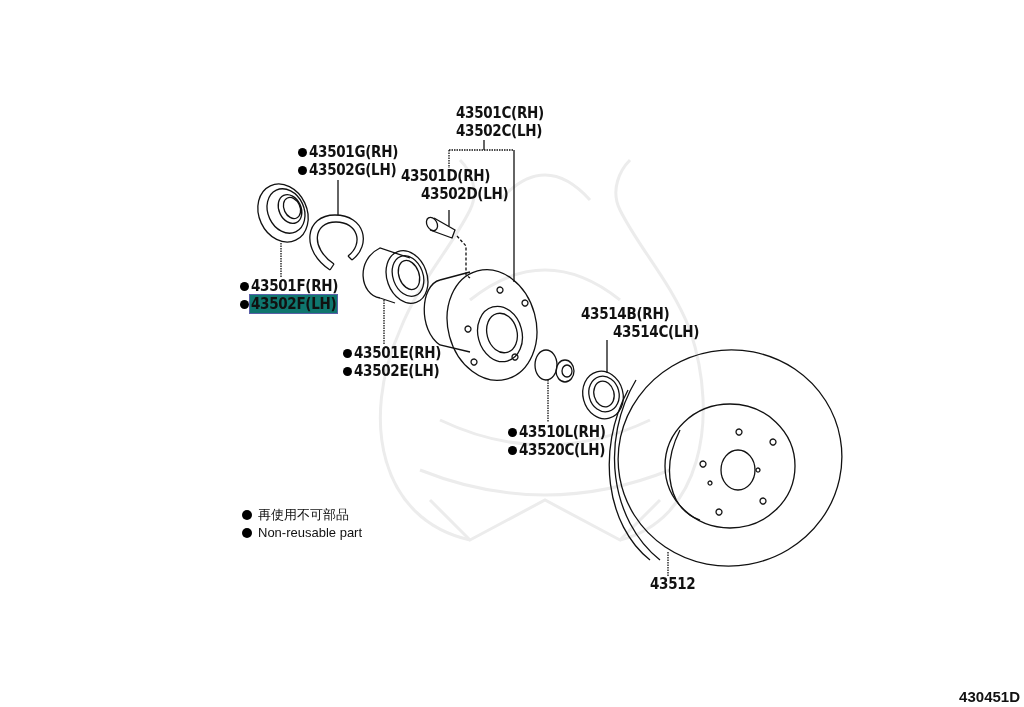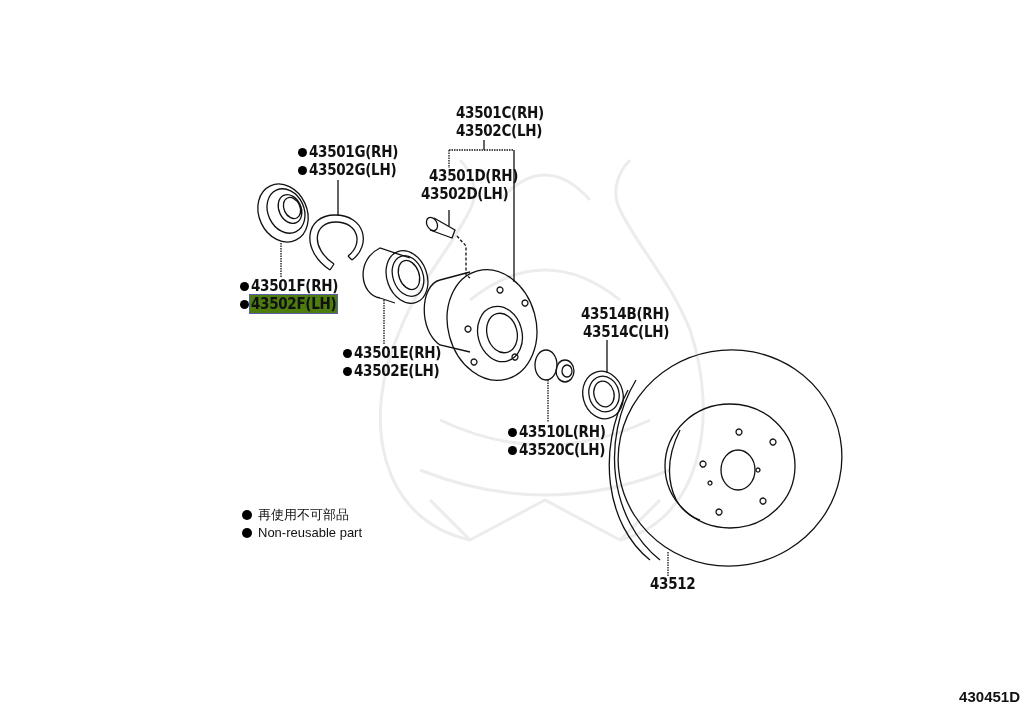--- a/index.html
+++ b/index.html
@@ -5,21 +5,21 @@
     html, body { margin: 0; padding: 0; background: #ffffff; }
     body { width: 1024px; height: 707px; position: relative; overflow: hidden;
            font-family: "DejaVu Sans", sans-serif; }
     #diagram { position: absolute; left: 0; top: 0; width: 1024px; height: 707px; }
     .lbl { position: absolute; font-family: "DejaVu Sans Condensed", "DejaVu Sans", sans-serif;
            font-weight: bold; font-size: 15px; line-height: 18px; color: #111;
            white-space: nowrap; letter-spacing: -0.3px; cursor: pointer; }
     .lbl .dot { display: inline-block; width: 9px; height: 9px; border-radius: 50%;
                 background: #000; margin-right: 1px; vertical-align: -0px; }
     .lbl .code { padding: 0 1px; }
-    .lbl .code.hl { background: #4d7c0f; outline: 1px solid #5a60a8; color: #111; }
+    .lbl .code.hl { background: #0f766e; outline: 1px solid #5a60a8; color: #111; }
     .legend { position: absolute; left: 242px; top: 506px; font-family: "Liberation Sans", sans-serif;
               font-size: 13px; color: #111; line-height: 18px; }
     .legend .row { display: flex; align-items: center; }
     .legend .bullet { width: 10px; height: 10px; border-radius: 50%; background: #000; margin-right: 6px; }
     .legend .jp { font-family: "DejaVu Sans", sans-serif; font-size: 13px; }
     .fig-id { position: absolute; right: 4px; top: 688px; font-family: "Liberation Sans", sans-serif;
               font-weight: bold; font-size: 15px; color: #111; }
     svg line, svg path, svg ellipse, svg circle { vector-effect: non-scaling-stroke; }
   </style>
 </head>
@@ -135,21 +135,21 @@
   <span class="dot"></span><span class="code hl">43502F(LH)</span>
 </div>
 
 <div class="lbl" style="left:455px; top:104px;">
   <span class="code">43501C(RH)</span>
 </div>
 <div class="lbl" style="left:455px; top:122px;">
   <span class="code">43502C(LH)</span>
 </div>
 
-<div class="lbl" style="left:428px; top:167px;">
+<div class="lbl" style="left:400px; top:167px;">
   <span class="code">43501D(RH)</span>
 </div>
 <div class="lbl" style="left:420px; top:185px;">
   <span class="code">43502D(LH)</span>
 </div>
 
 <div class="lbl" style="left:343px; top:344px;">
   <span class="dot"></span><span class="code">43501E(RH)</span>
 </div>
 <div class="lbl" style="left:343px; top:362px;">
@@ -159,21 +159,21 @@
 <div class="lbl" style="left:508px; top:423px;">
   <span class="dot"></span><span class="code">43510L(RH)</span>
 </div>
 <div class="lbl" style="left:508px; top:441px;">
   <span class="dot"></span><span class="code">43520C(LH)</span>
 </div>
 
 <div class="lbl" style="left:580px; top:305px;">
   <span class="code">43514B(RH)</span>
 </div>
-<div class="lbl" style="left:582px; top:323px;">
+<div class="lbl" style="left:612px; top:323px;">
   <span class="code">43514C(LH)</span>
 </div>
 
 <div class="lbl" style="left:649px; top:575px;">
   <span class="code">43512</span>
 </div>
 
 <div class="legend">
   <div class="row">
     <span class="bullet"></span>

